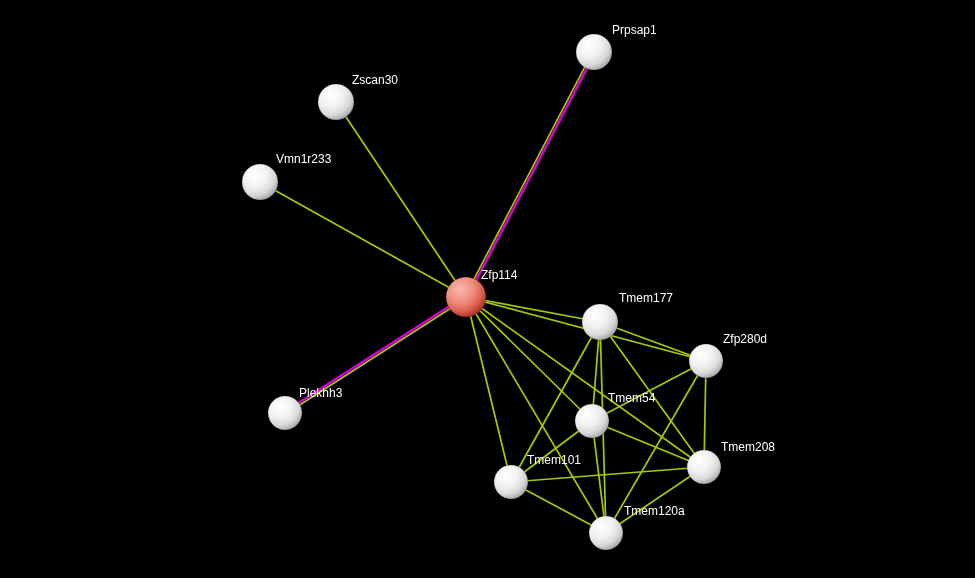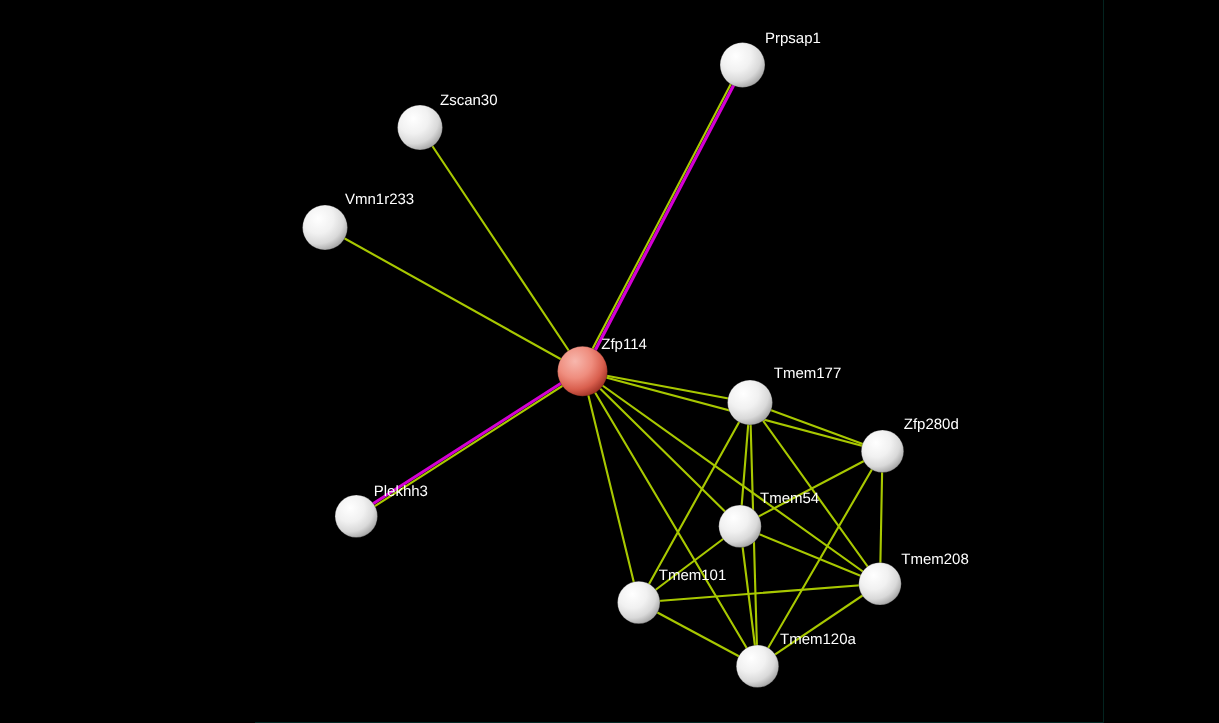--- a/index.html
+++ b/index.html
@@ -2,23 +2,23 @@
 <html><head>
 <meta charset="utf-8">
 <style>
   html, body {
     margin: 0;
     padding: 0;
     background: #000000;
   }
   #stage {
     position: relative;
-    width: 883px;
+    width: 975px;
     height: 578px;
-    background: #14b8a6;
+    background: #fef9c3;
     overflow: hidden;
   }
   svg { display: block; }
   text.node-label {
     font-family: "Liberation Sans", "DejaVu Sans", sans-serif;
     font-size: 12px;
     fill: #ffffff;
   }
 </style>
 </head>

